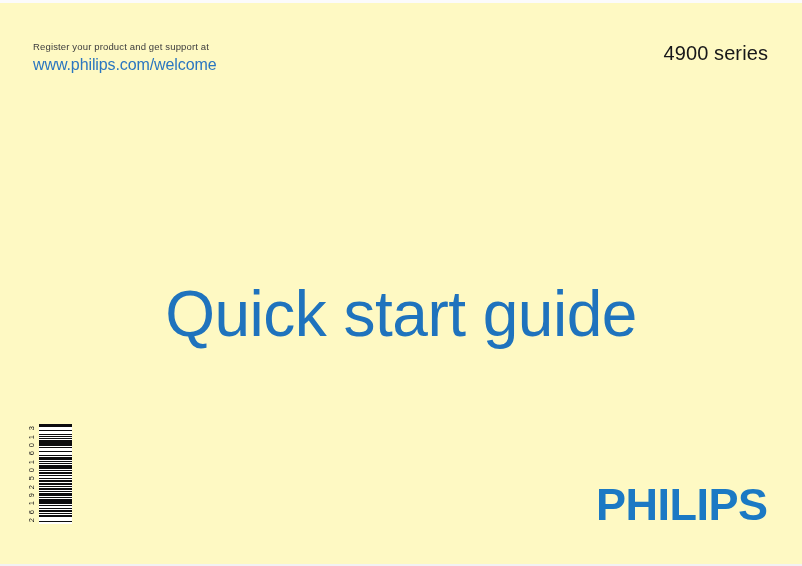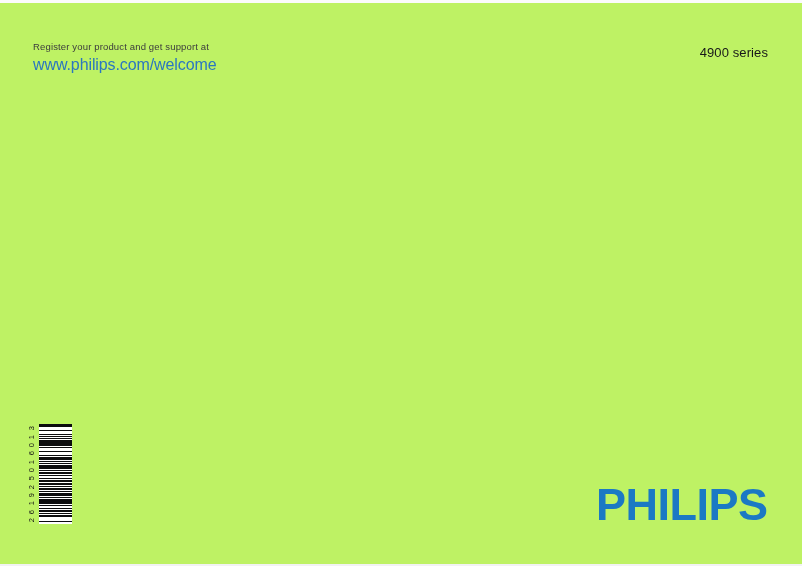--- a/index.html
+++ b/index.html
@@ -10,21 +10,21 @@
   }
   body {
     font-family: "Liberation Sans", sans-serif;
     -webkit-font-smoothing: antialiased;
   }
 
   #page {
     position: relative;
     width: 802px;
     height: 566px;
-    background: #bef264;
+    background: #fef9c3;
     overflow: hidden;
     box-sizing: border-box;
   }
 
   
   .edge-top {
     position: absolute;
     left: 0; top: 0;
     width: 802px; height: 3px;
     background: #fbfbfc;
@@ -56,21 +56,21 @@
     line-height: 19px;
     letter-spacing: -0.1px;
     color: #2a76c0;
     white-space: nowrap;
   }
 
   .series-label {
     position: absolute;
     right: 34px;
     top: 43px;
-    font-size: 13px;
+    font-size: 20px;
     line-height: 20px;
     letter-spacing: 0.1px;
     color: #171719;
     white-space: nowrap;
     text-align: left;
   }
 
   
   .hero-title {
     position: absolute;
@@ -150,20 +150,21 @@
 
   <div class="edge-top"></div>
 
   <div>
     <div class="register-line">Register your product and get support at</div>
     <div class="welcome-url">www.philips.com/welcome</div>
   </div>
 
   <div class="series-label">4900 series</div>
 
+  <div class="hero-title">Quick start guide</div>
 
   <div class="barcode-block">
     <div class="barcode-digits" id="barcode-digits">
         <span class="d" style="top: 0.166667px;">3</span>
         <span class="d" style="top: 8.5px;">1</span>
         <span class="d" style="top: 16.8333px;">0</span>
         <span class="d" style="top: 25.1667px;">6</span>
         <span class="d" style="top: 33.5px;">1</span>
         <span class="d" style="top: 41.8333px;">0</span>
         <span class="d" style="top: 50.1667px;">5</span>

